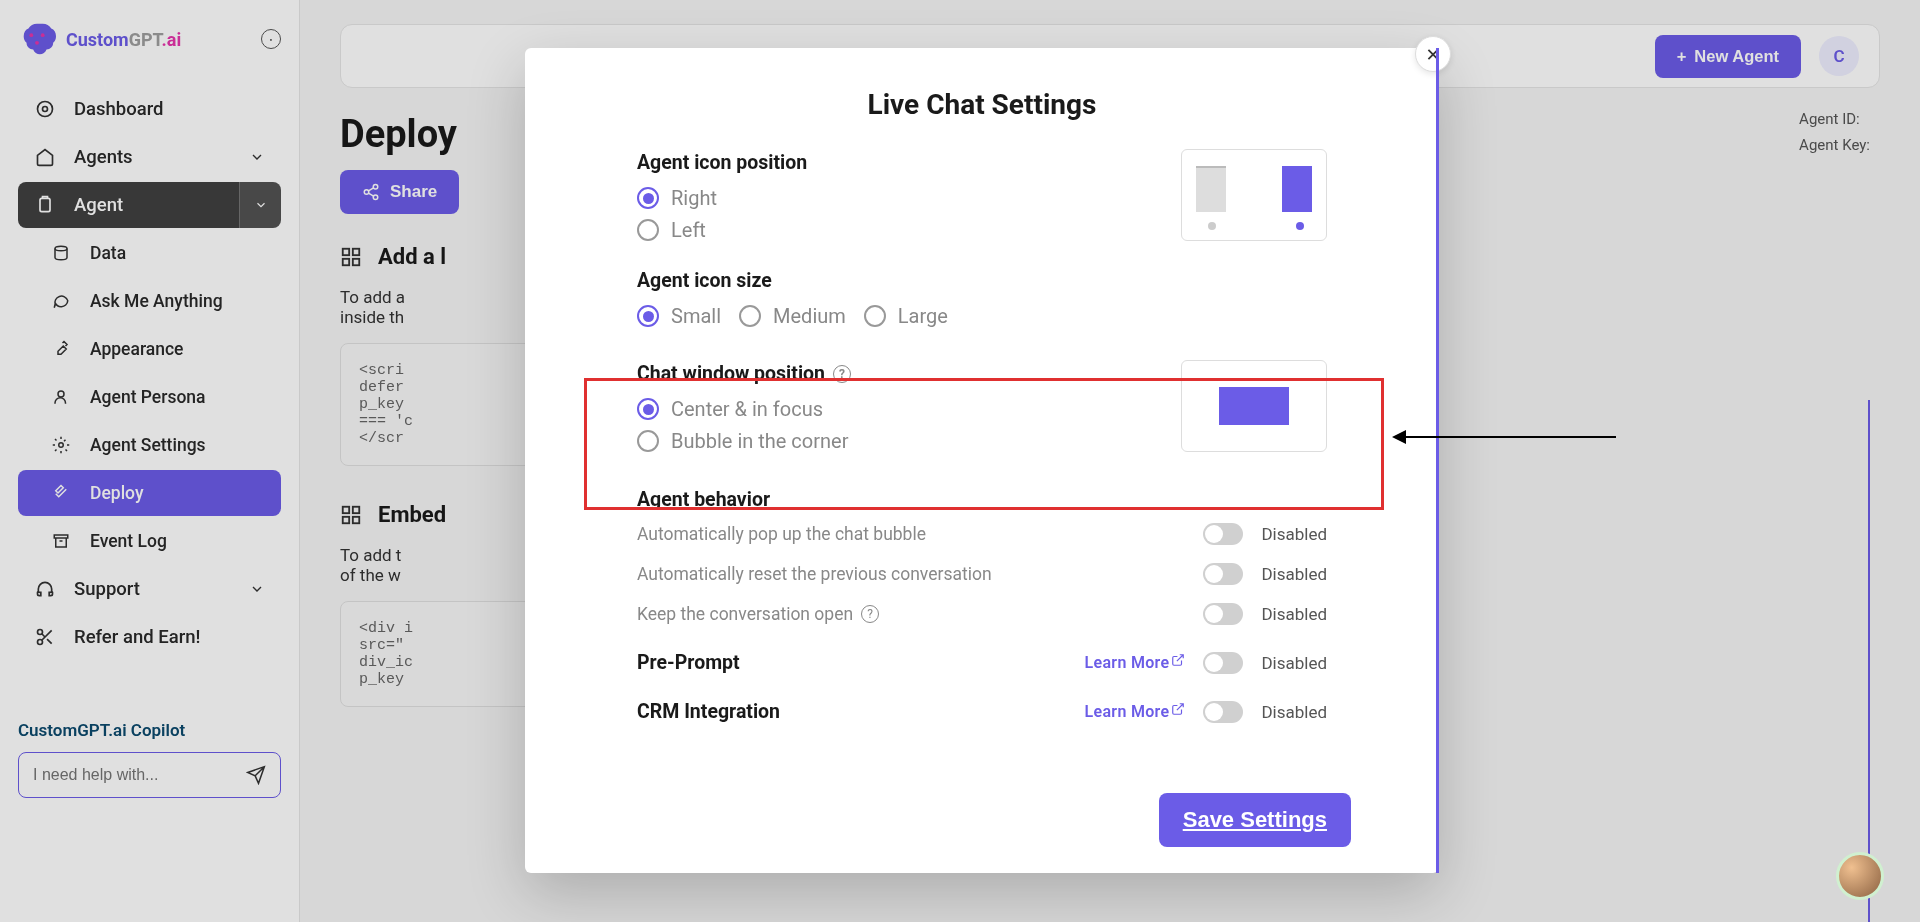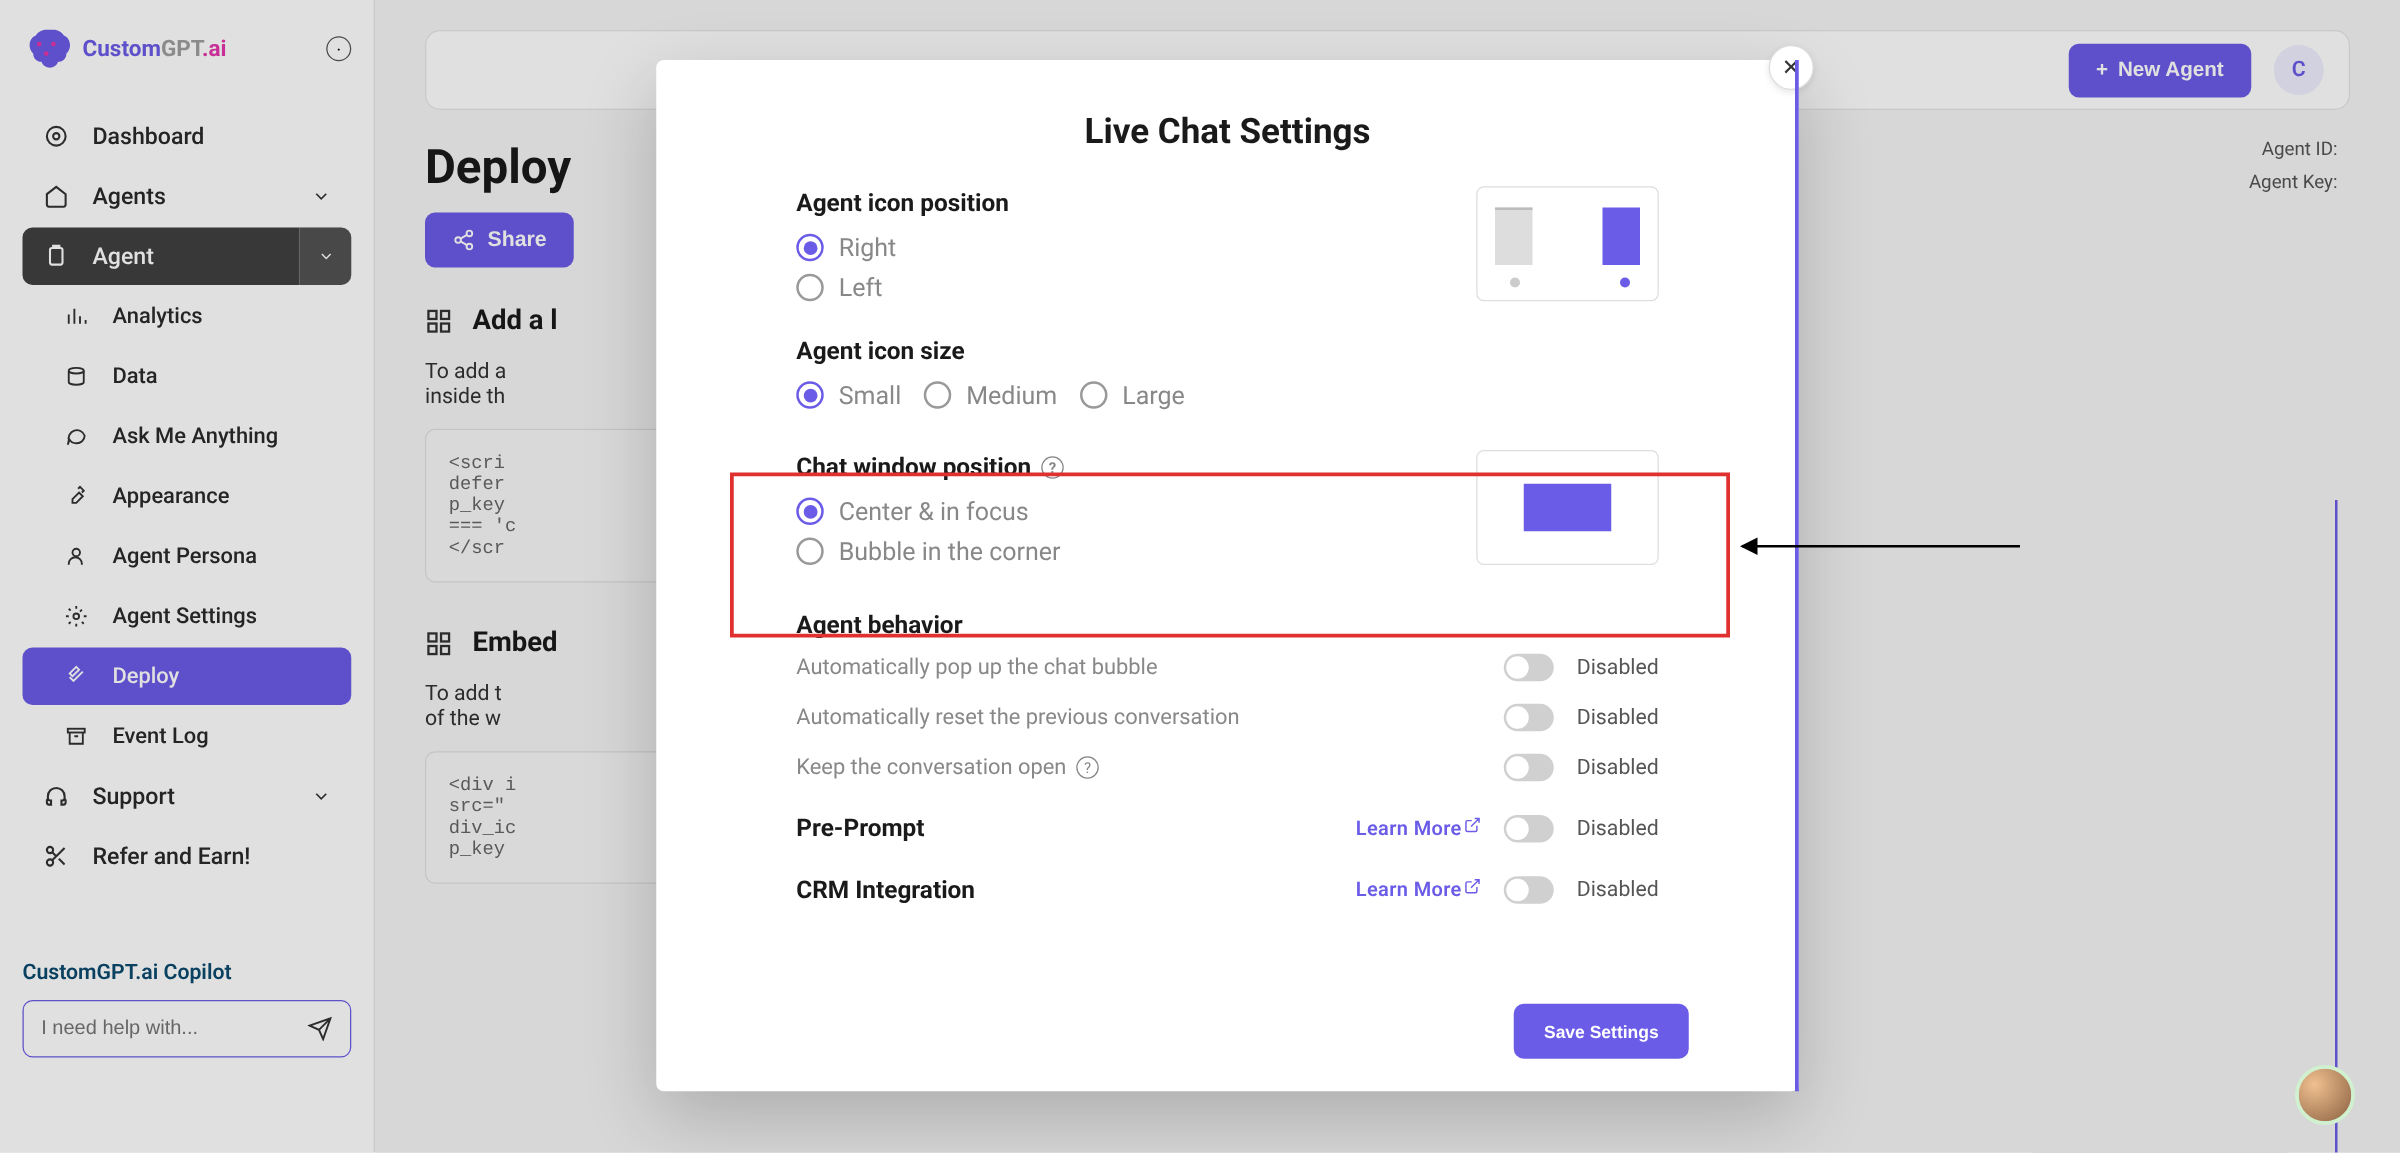--- a/index.html
+++ b/index.html
@@ -26,21 +26,21 @@
 .copilot-label { margin-top: 60px; font-size: 17px; font-weight: 600; color: #0c4a6e; margin-bottom: 12px; }
 .copilot-input { display: flex; align-items: center; border: 1.5px solid #6b5ce7; border-radius: 8px; padding: 12px 14px; }
 .copilot-input input { border: none; outline: none; flex: 1; font-size: 16px; color: #999; background: transparent; }
 
 
 .main { position: absolute; left: 300px; top: 0; right: 0; height: 922px; padding: 24px 40px; }
 .topbar { background: #fff; border: 1px solid #e5e5e5; border-radius: 12px; height: 64px; display: flex; align-items: center; justify-content: flex-end; padding: 0 20px; gap: 18px; margin-bottom: 24px; }
 .new-agent-btn { background: #6b5ce7; color: #fff; border: none; border-radius: 8px; padding: 12px 22px; font-size: 16.5px; font-weight: 600; display: flex; align-items: center; gap: 8px; cursor: pointer; }
 .avatar-letter { width: 40px; height: 40px; border-radius: 50%; background: #eef; display: flex; align-items: center; justify-content: center; color: #6b5ce7; font-weight: 600; font-size: 17px; }
 .page-title { font-size: 38px; font-weight: 700; margin-bottom: 14px; }
-.meta-right { position: absolute; right: 50px; top: 110px; text-align: right; font-size: 15px; color: #555; }
+.meta-right { position: absolute; right: 50px; top: 110px; font-size: 15px; color: #555; }
 .share-btn { background: #6b5ce7; color: #fff; border: none; border-radius: 8px; padding: 12px 22px; font-size: 17px; font-weight: 600; display: flex; align-items: center; gap: 10px; cursor: pointer; margin-bottom: 30px; }
 
 .section { margin-bottom: 36px; }
 .section-head { display: flex; align-items: center; gap: 16px; font-size: 22px; font-weight: 700; margin-bottom: 18px; }
 .section-desc { font-size: 17px; color: #333; margin-bottom: 16px; max-width: 780px; }
 .code-block { background: #f8f8f8; border: 1px solid #e0e0e0; border-radius: 8px; padding: 18px; font-family: "Courier New", monospace; font-size: 15px; color: #666; white-space: pre-wrap; position: relative; max-width: 790px; }
 
 
 .vline { position: absolute; right: 50px; top: 400px; bottom: -20px; width: 2px; background: #6b5ce7; }
 
@@ -76,21 +76,21 @@
 .arrow::before { content: ""; position: absolute; left: -2px; top: -6px; border-right: 14px solid #000; border-top: 7px solid transparent; border-bottom: 7px solid transparent; }
 
 .behavior-row { display: flex; align-items: center; justify-content: space-between; margin-bottom: 18px; }
 .behavior-label { font-size: 17.5px; color: #888; display: flex; align-items: center; gap: 8px; }
 .behavior-right { display: flex; align-items: center; gap: 18px; }
 .toggle { width: 40px; height: 22px; background: #d0d0d0; border-radius: 11px; position: relative; cursor: pointer; }
 .toggle-knob { position: absolute; left: 2px; top: 2px; width: 18px; height: 18px; background: #fff; border-radius: 50%; }
 .toggle-state { font-size: 17px; color: #555; }
 .learn-more { color: #6b5ce7; font-size: 16px; font-weight: 600; display: flex; align-items: flex-start; gap: 2px; letter-spacing: 0.3px; }
 
-.save-btn { position: absolute; right: 88px; bottom: 26px; background: #6b5ce7; color: #fff; border: none; border-radius: 8px; padding: 14px 24px; font-size: 14px; font-weight: 600; cursor: pointer; }
+.save-btn { position: absolute; right: 88px; bottom: 26px; background: #6b5ce7; color: #fff; border: none; border-radius: 8px; padding: 14px 24px; font-size: 22px; font-weight: 600; cursor: pointer; text-decoration: underline; }
 
 .help-icon { width: 18px; height: 18px; border: 1.5px solid #888; border-radius: 50%; display: inline-flex; align-items: center; justify-content: center; font-size: 12px; color: #888; }
 
 .floating-avatar { position: absolute; right: 36px; bottom: 22px; width: 48px; height: 48px; border-radius: 50%; background: radial-gradient(circle at 30% 30%, #f0c090, #8a6040); border: 3px solid #d0f0d0; z-index: 20; }
 
 svg { display: block; }
 </style>
 </head>
 <body>
 
@@ -138,28 +138,20 @@
         </svg>
       </span>
     <span>Agent</span>
     <span class="agents-chevron-box">
         <svg width="14" height="14" viewBox="0 0 24 24" fill="none" stroke="#fff" stroke-width="2">
           <path d="M6 9l6 6 6-6"></path>
         </svg>
       </span>
   </div>
 
-  <div class="nav-item level2">
-    <span class="nav-icon">
-        <svg width="18" height="18" viewBox="0 0 24 24" fill="none" stroke="#333" stroke-width="2">
-          <path d="M4 20V10M10 20V4M16 20v-8M22 20v-4"></path>
-        </svg>
-      </span>
-    <span>Analytics</span>
-  </div>
   <div class="nav-item level2">
     <span class="nav-icon">
         <svg width="18" height="18" viewBox="0 0 24 24" fill="none" stroke="#333" stroke-width="2">
           <ellipse cx="12" cy="6" rx="8" ry="3"></ellipse>
           <path d="M4 6v12c0 1.7 3.6 3 8 3s8-1.3 8-3V6"></path>
         </svg>
       </span>
     <span>Data</span>
   </div>
   <div class="nav-item level2">

